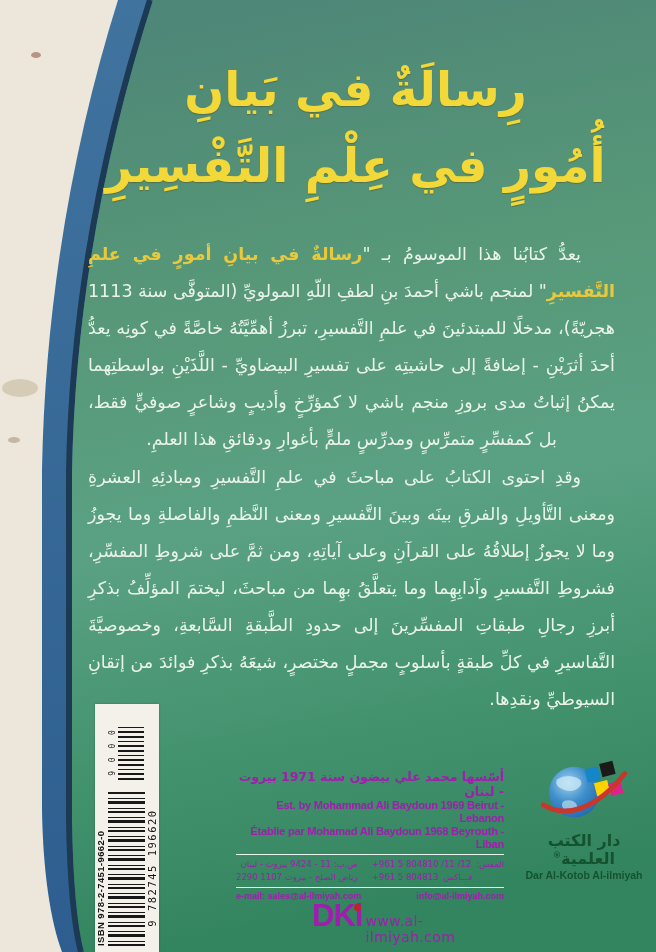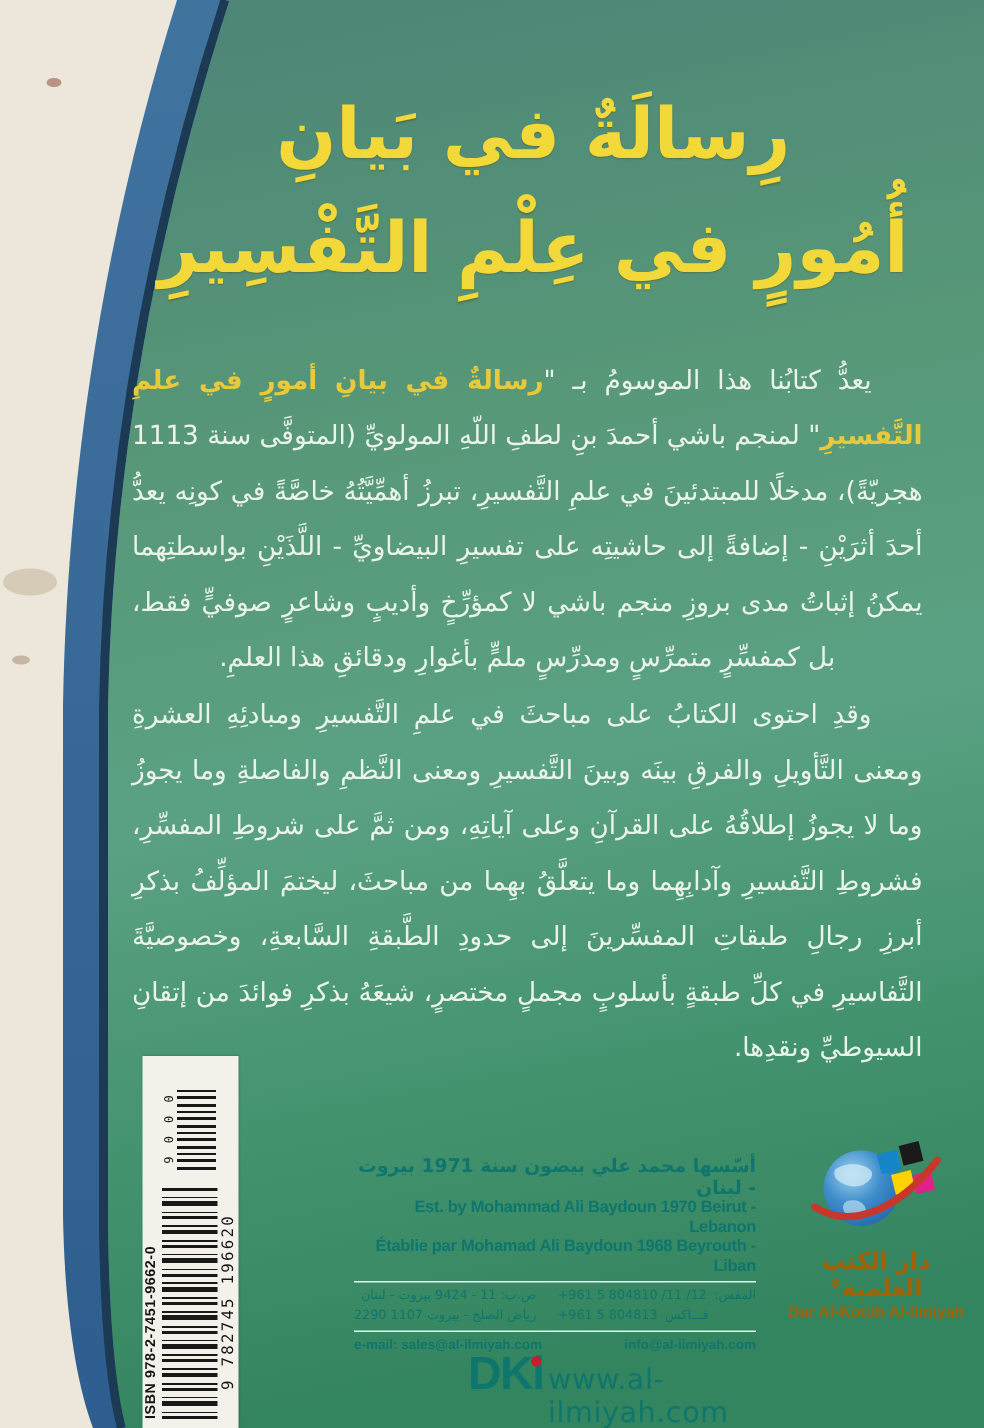--- a/index.html
+++ b/index.html
@@ -38,42 +38,42 @@
   .bc-num{font-family:"DejaVu Sans Mono",monospace;font-size:10.5px;
           letter-spacing:1.5px;text-align:center;height:14px;line-height:14px;}
   .bc-addon{width:56px;margin-left:10px;display:flex;flex-direction:column;}
   .bc-addon-num{font-family:"DejaVu Sans Mono",monospace;font-size:8px;
                 text-align:center;height:10px;line-height:10px;letter-spacing:2px;}
   .bc-addon-bars{height:26px;background:
      repeating-linear-gradient(90deg,#181818 0 2px,#f3f1ea 2px 5px,#181818 5px 7px,
        #f3f1ea 7px 10px,#181818 10px 11px,#f3f1ea 11px 14px);margin-bottom:15px;}
 
   
-  .pub{position:absolute;left:236px;top:769px;width:268px;z-index:2;color:#0f766e;}
+  .pub{position:absolute;left:236px;top:769px;width:268px;z-index:2;color:#a21caf;}
   .pub-ar{direction:rtl;text-align:right;font-size:12.5px;font-weight:bold;line-height:1.2;}
   .pub-en,.pub-fr{font-family:"Liberation Sans",sans-serif;text-align:right;
                   font-size:11px;font-weight:bold;line-height:1.18;letter-spacing:-0.2px;}
   .rule{border-top:1.4px solid rgba(255,255,255,.9);margin:3px 0 3px;}
   .contact{display:flex;justify-content:space-between;font-size:8.5px;line-height:1.55;}
   .col-l{direction:rtl;}
   .crow{display:flex;gap:5px;}
   .alabel{direction:rtl;}
   .email-row{display:flex;justify-content:space-between;
              font-family:"Liberation Sans",sans-serif;font-size:9px;
              font-weight:bold;margin-top:2px;text-align:center;}
   .dki-row{display:flex;align-items:baseline;gap:3px;margin:2px 0 0 76px;}
   .dki{font-family:"Liberation Sans",sans-serif;font-size:31px;font-weight:bold;
        line-height:.85;position:relative;letter-spacing:-1px;}
   .dki::after{content:"";position:absolute;right:1px;top:1px;width:7px;height:7px;
               border-radius:50%;background:#c2202c;}
-  .website{font-size:19px;letter-spacing:.4px;}
+  .website{font-size:14px;letter-spacing:.4px;}
 
   
   .brand{position:absolute;left:516px;top:760px;width:136px;z-index:2;
-         text-align:center;color:#a16207;}
+         text-align:center;color:#14532d;}
   .brand-ar{direction:rtl;font-size:16px;font-weight:bold;line-height:1.15;}
   .reg{font-size:8px;vertical-align:super;}
   .brand-en{font-family:"Liberation Sans",sans-serif;font-size:10.5px;
             font-weight:bold;line-height:1.2;}
 </style>
 </head>
 <body>
 
 <div class="canvas">
 
@@ -121,21 +121,21 @@
         <div class="bc-addon">
           <div class="bc-addon-num">9 0 0 0 0</div>
           <div class="bc-addon-bars"></div>
         </div>
       </div>
     </div>
   </div>
 
   <div class="pub">
     <div class="pub-ar">أسّسها محمد علي بيضون سنة 1971 بيروت - لبنان</div>
-    <div class="pub-en">Est. by Mohammad Ali Baydoun 1970 Beirut - Lebanon</div>
+    <div class="pub-en">Est. by Mohammad Ali Baydoun 1969 Beirut - Lebanon</div>
     <div class="pub-fr">Établie par Mohamad Ali Baydoun 1968 Beyrouth - Liban</div>
     <div class="rule"></div>
     <div class="contact">
       <div class="col-l">
         <div>ص.ب: 11 - 9424 بيروت - لبنان</div>
         <div>رياض الصلح - بيروت 1107 2290</div>
       </div>
       <div class="col-r">
         <div class="crow">
           <span>+961 5 804810 /11 /12</span>

